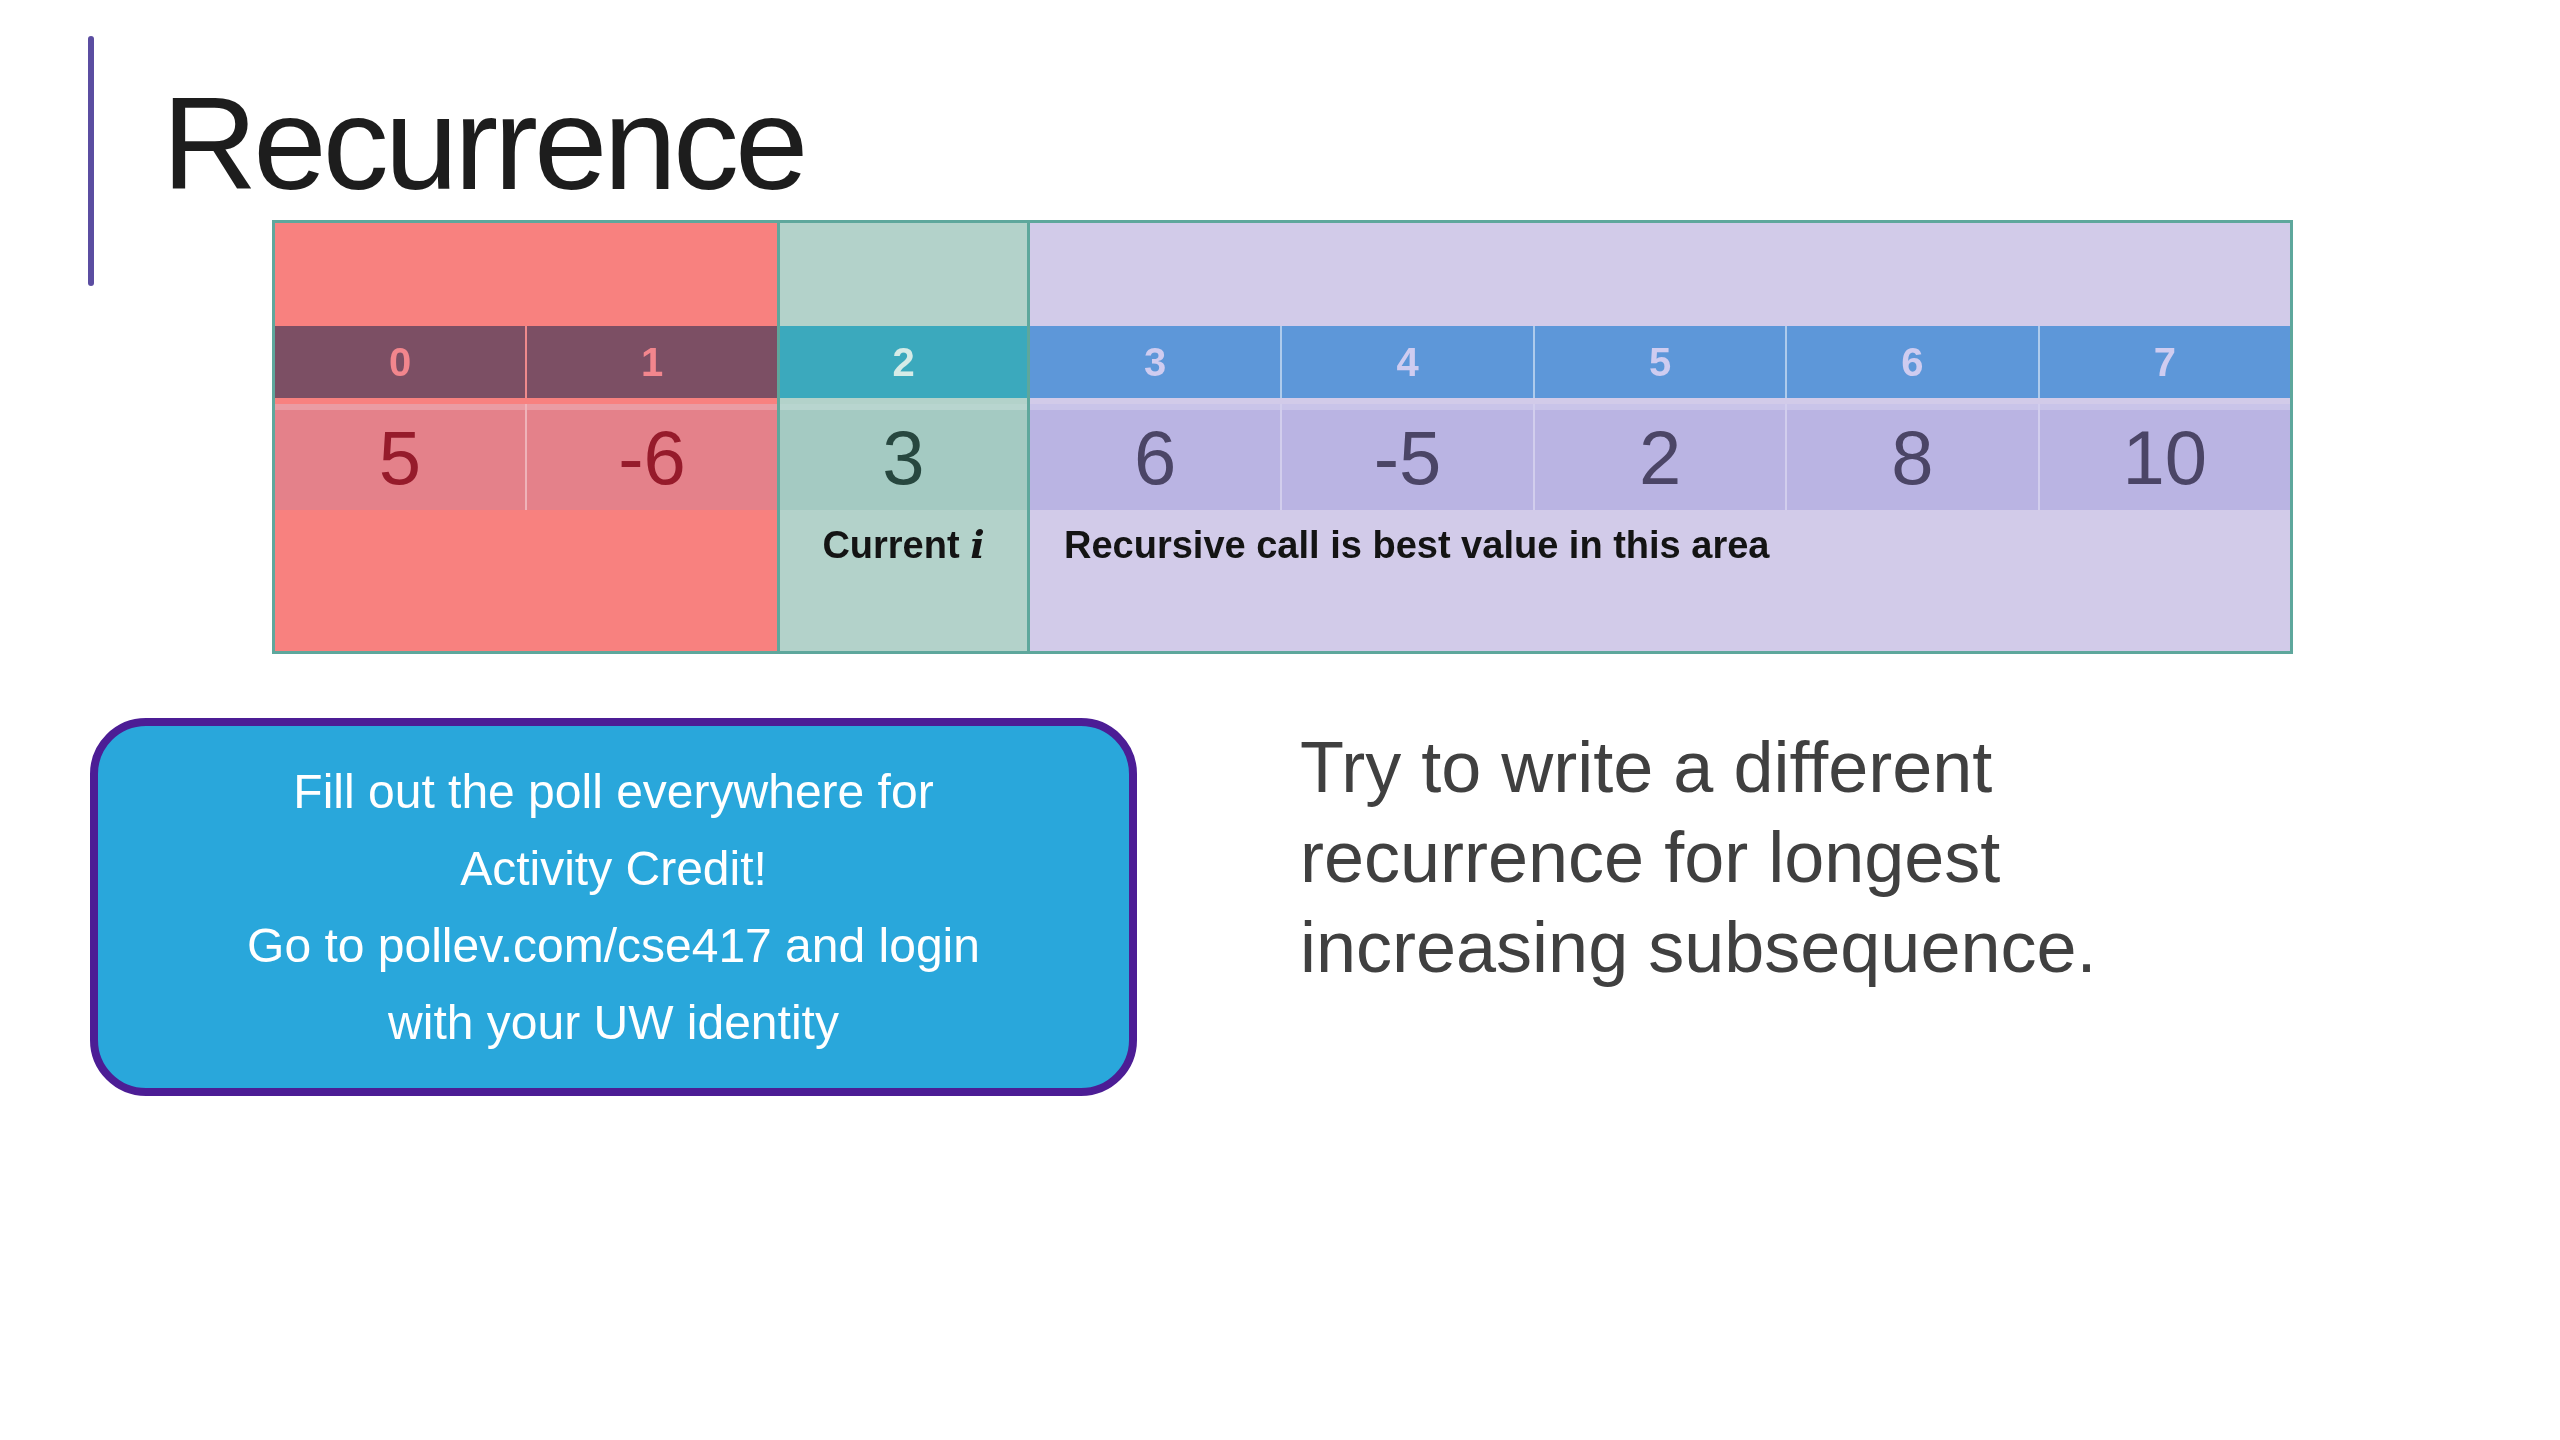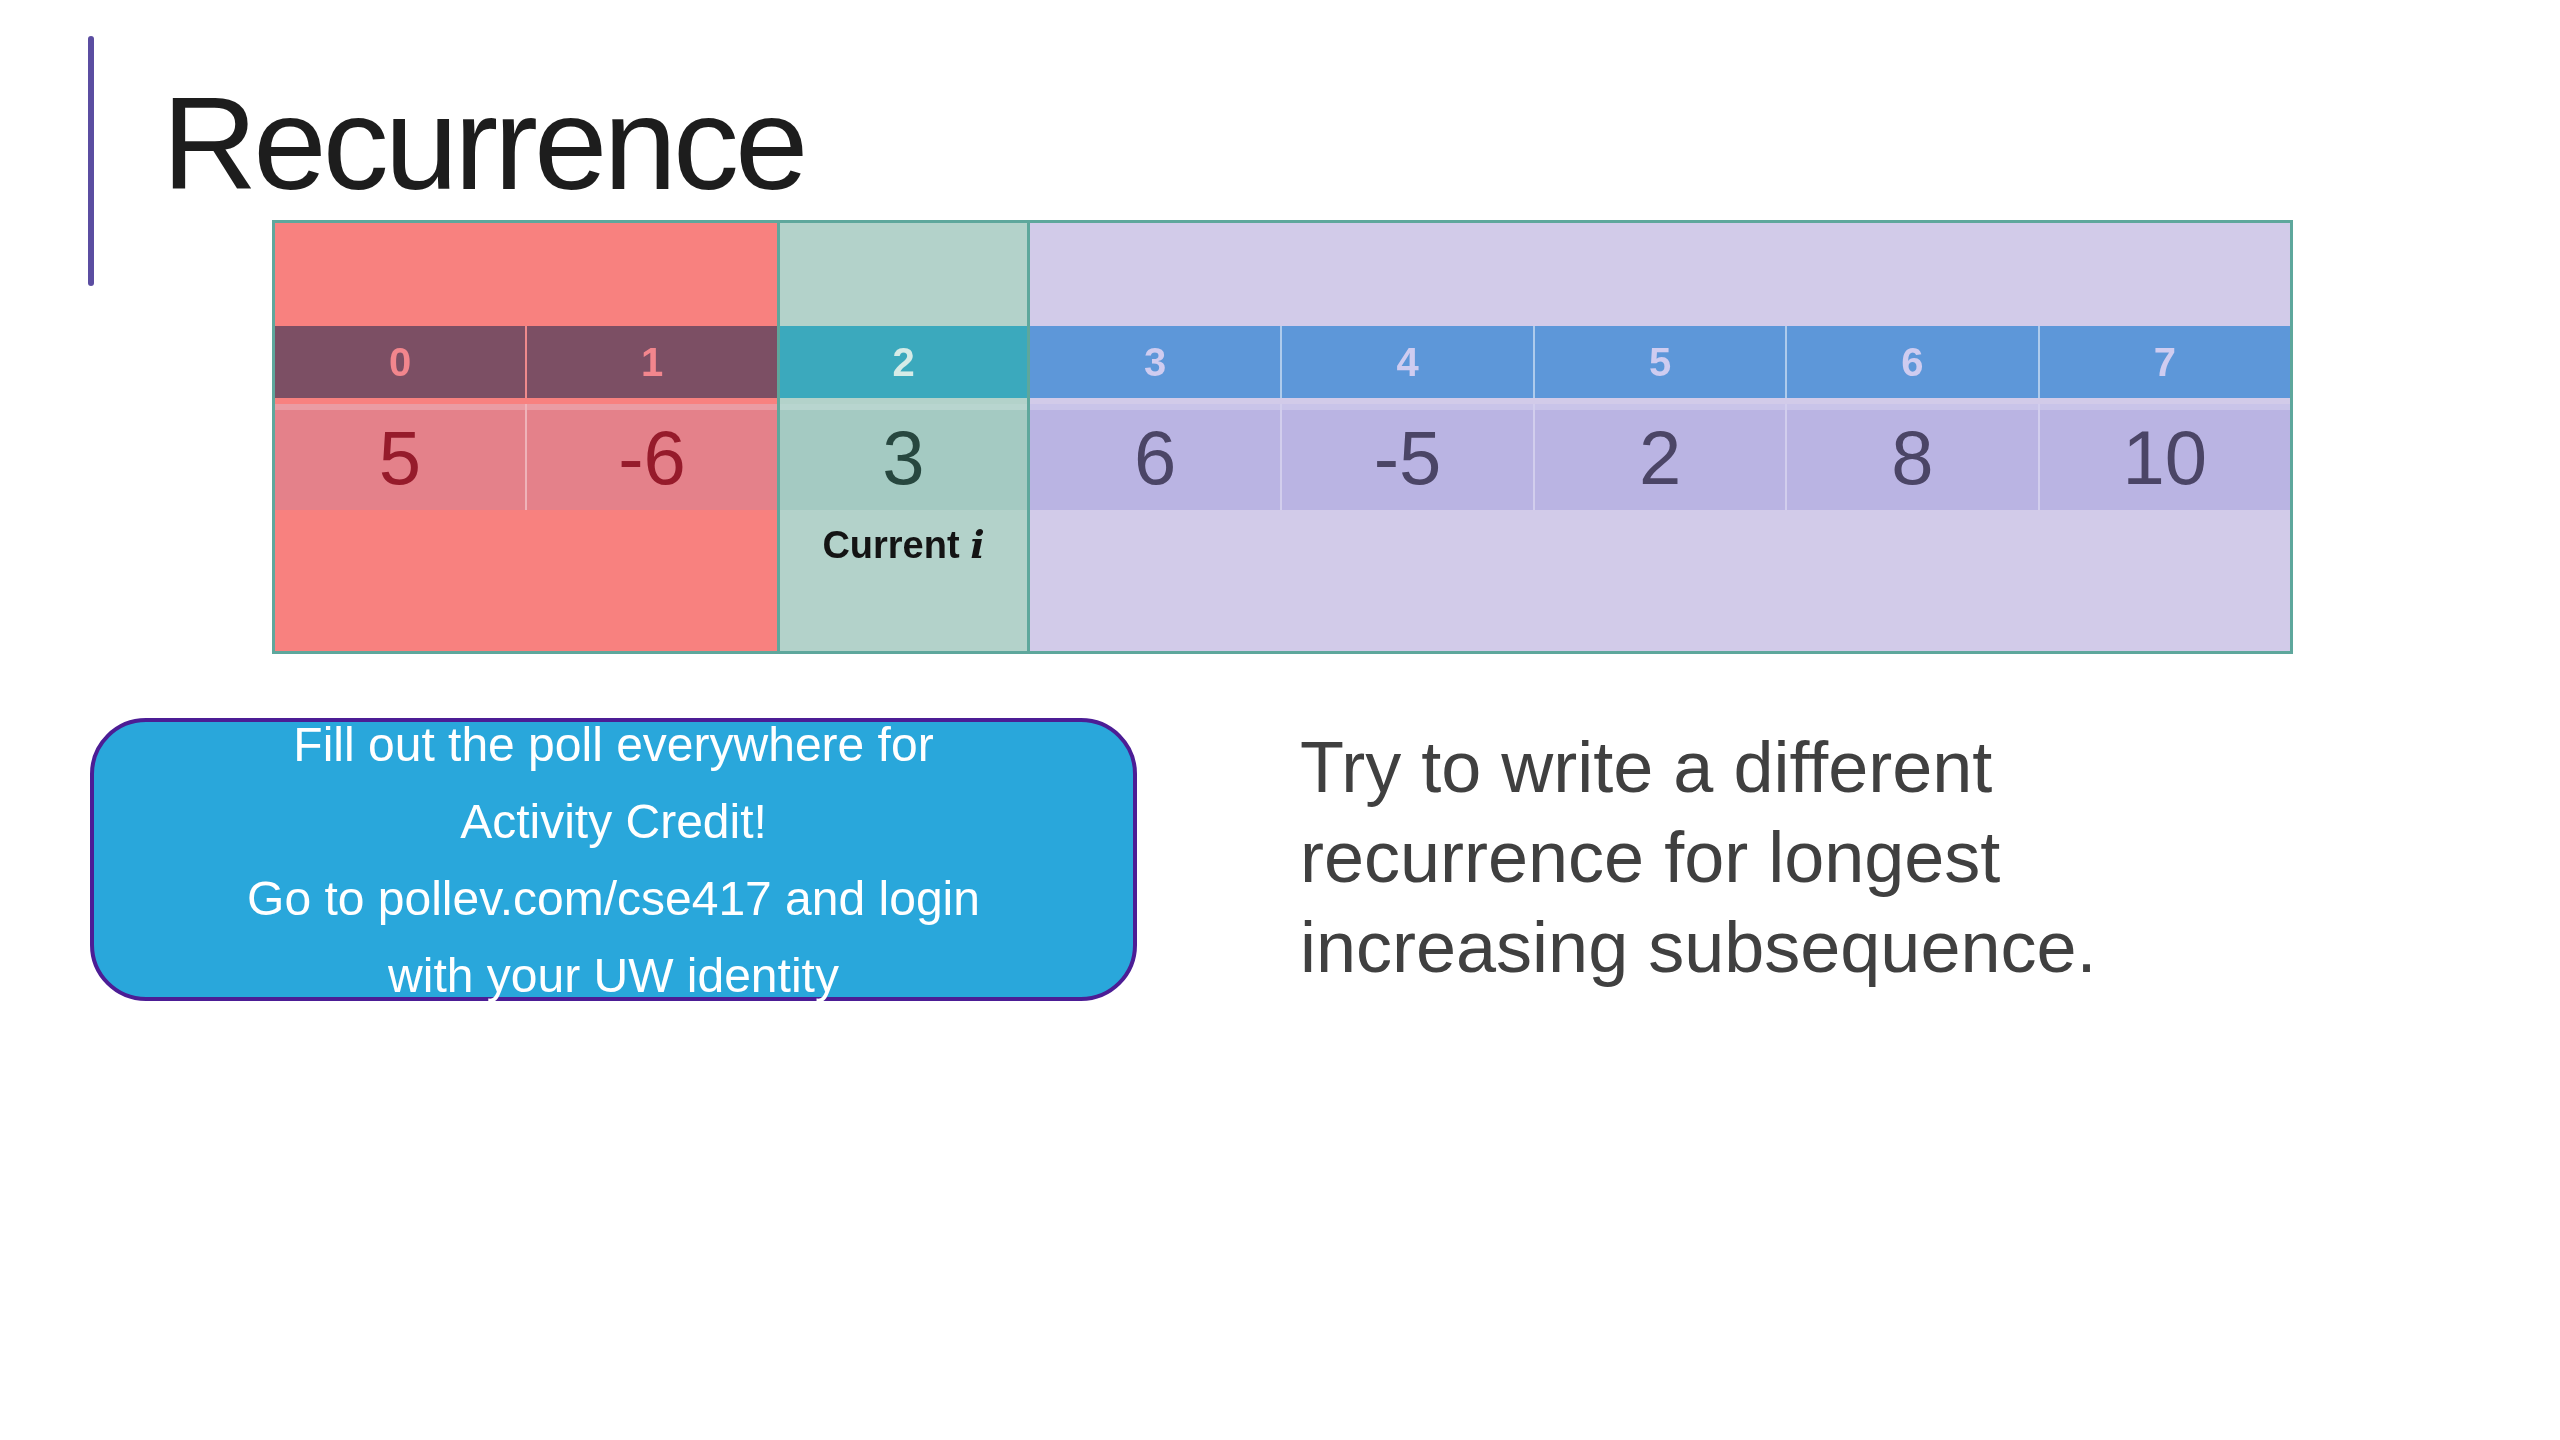--- a/index.html
+++ b/index.html
@@ -39,22 +39,22 @@
   .region-purple .vcell{background:#bab4e3;color:#4b4566;}
   .region-purple .vcell.sep{border-left:2px solid rgba(255,255,255,0.35);}
   .region-label{
     position:absolute;top:300px;left:0;right:0;height:44px;line-height:44px;
     font-size:38px;font-weight:bold;color:#141414;text-align:center;white-space:nowrap;
   }
   .region-purple .region-label{text-align:left;padding-left:34px;}
   .region-label .var{font-family:"DejaVu Serif",serif;font-style:italic;}
   
   .poll-box{
-    position:absolute;left:90px;top:718px;width:1047px;height:283px;
-    background:#29a7db;border:4px solid #4c1d95;border-radius:56px;box-sizing:border-box;
+    position:absolute;left:90px;top:718px;width:1047px;height:378px;
+    background:#29a7db;border:8px solid #4c1d95;border-radius:56px;box-sizing:border-box;
     display:flex;align-items:center;justify-content:center;
   }
   .poll-text{
     white-space:pre-line;text-align:center;color:#ffffff;
     font-size:48px;line-height:77px;font-weight:400;
   }
   
   .prompt{
     position:absolute;left:1300px;top:722px;width:860px;
     white-space:pre-line;font-size:72px;line-height:90px;color:#404040;font-weight:400;
@@ -99,20 +99,21 @@
         <div class="hcell sep">6</div>
         <div class="hcell sep">7</div>
       </div>
       <div class="band value-band">
         <div class="vcell">6</div>
         <div class="vcell sep">-5</div>
         <div class="vcell sep">2</div>
         <div class="vcell sep">8</div>
         <div class="vcell sep">10</div>
       </div>
+      <div class="region-label">Recursive call is best value in this area</div>
     </div>
 
   </div>
 
   <div class="poll-box">
     <div class="poll-text">Fill out the poll everywhere for
 Activity Credit!
 Go to pollev.com/cse417 and login
 with your UW identity</div>
   </div>

